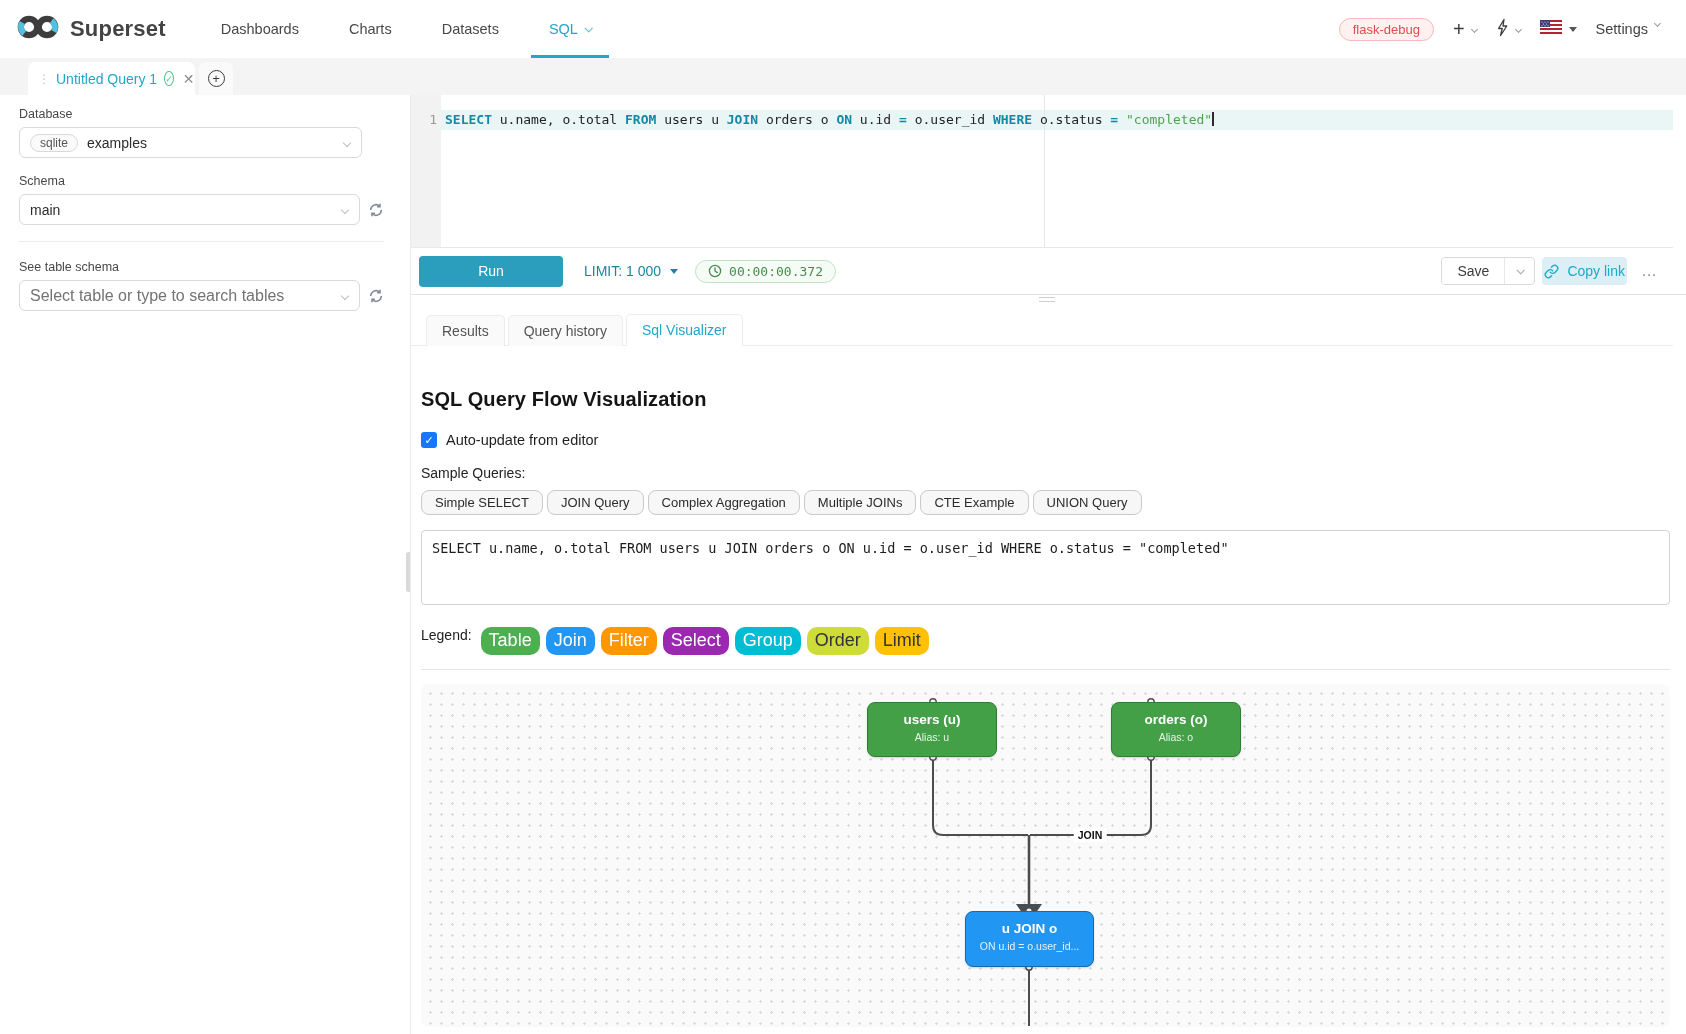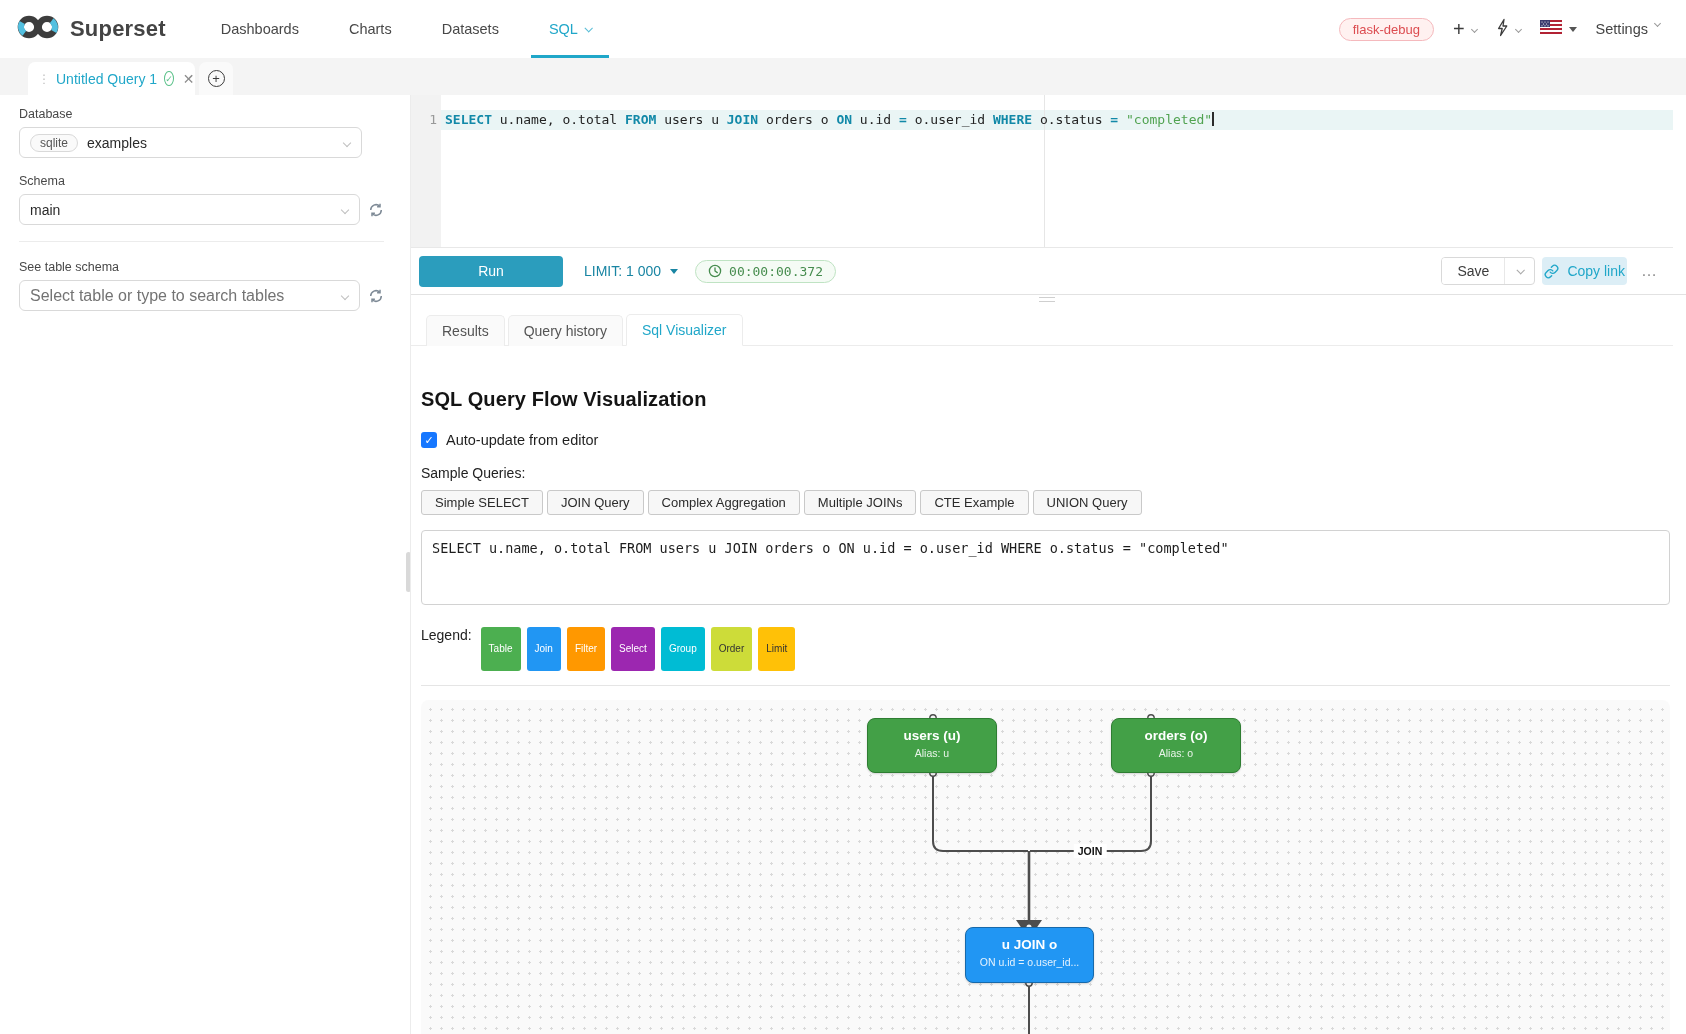--- a/index.html
+++ b/index.html
@@ -110,26 +110,26 @@
   
   .panel { position:absolute; left:0; top:251px; width:1276px; bottom:0; padding:0 17px 0 10px; overflow:hidden; }
   .panel h1 { font-size:20px; font-weight:bold; color:#141414; margin-top:42px; letter-spacing:.1px; }
   .autoupd { margin-top:21px; display:flex; align-items:center; gap:9px; }
   .cb { width:16px; height:16px; background:#1677ff; border-radius:3px; color:#fff; font-size:11px;
         display:flex; align-items:center; justify-content:center; cursor:pointer; }
   .autoupd label { font-size:14.5px; color:#1f1f1f; cursor:pointer; }
   .samples-label { margin-top:17px; font-size:14px; color:#222; }
   .sample-row { margin-top:9px; display:flex; gap:4px; }
   .sample-btn { font-family:inherit; font-size:13px; color:#2b2b2b; background:#f7f7f7;
-                border:1px solid #c9c9c9; border-radius:3px; padding:4px 13px; cursor:pointer; }
+                border:1px solid #c9c9c9; border-radius:8px; padding:4px 13px; cursor:pointer; }
   .sqlbox { margin-top:15px; width:1249px; height:75px; resize:none; border:1px solid #d2d2d2; border-radius:4px;
             padding:9px 10px; font-family:"DejaVu Sans Mono", monospace; font-size:13.5px; color:#1d1d1d; outline:none; }
   .legend-row { margin-top:18px; display:flex; align-items:flex-start; gap:6px; }
   .legend-label { font-size:14px; color:#222; margin-right:3px; }
-  .badge { font-size:10px; padding:16px 8px; border-radius:3px; line-height:1.2; }
+  .badge { font-size:18px; padding:3px 8px; border-radius:10px; line-height:1.2; }
   .flow-divider { border-top:1px solid #e5e5e5; margin-top:14px; width:1249px; }
 
   
   .canvas { position:relative; margin-top:14px; width:1249px; height:343px; border-radius:8px;
             background-color:#fafafa;
             background-image:radial-gradient(#d9d9d9 1px, rgba(0,0,0,0) 1.2px);
             background-size:11px 11px; background-position:4px 4px; overflow:hidden; }
   .fnode { position:absolute; width:130px; height:55px; border-radius:8px; color:#fff; text-align:center;
            padding-top:9px; cursor:grab; box-shadow:0 1px 2px rgba(0,0,0,.15); }
   .fnode .nt { font-size:13.5px; font-weight:bold; }

